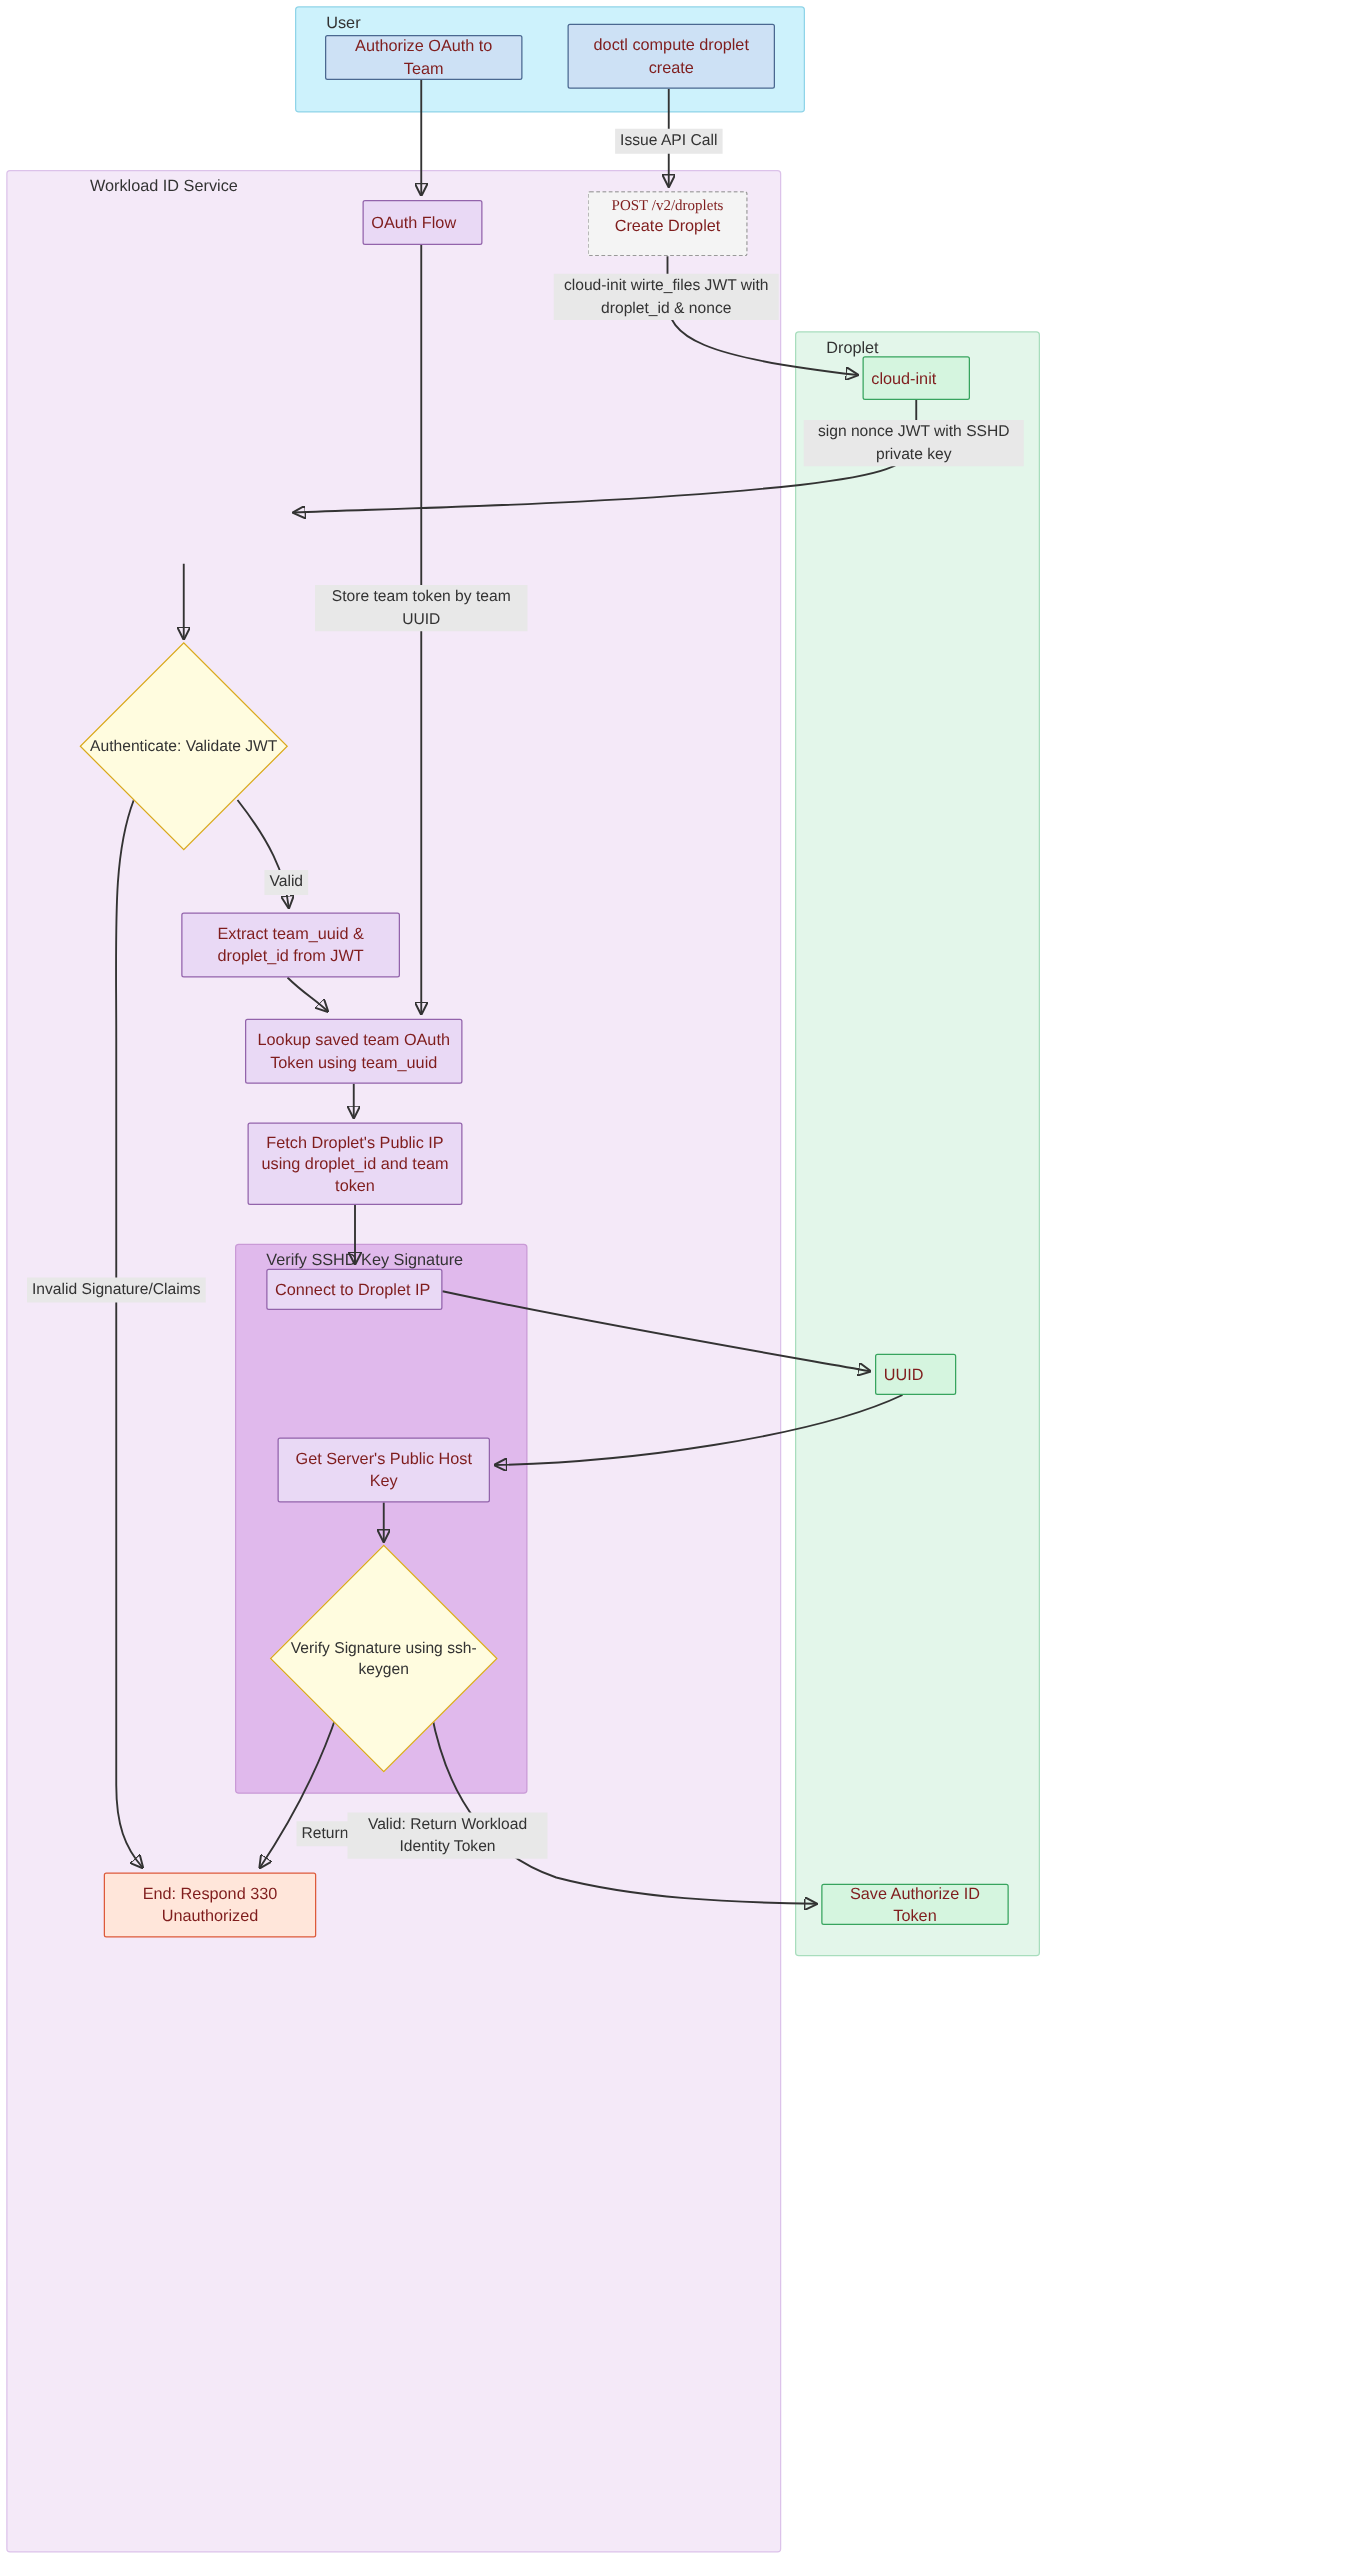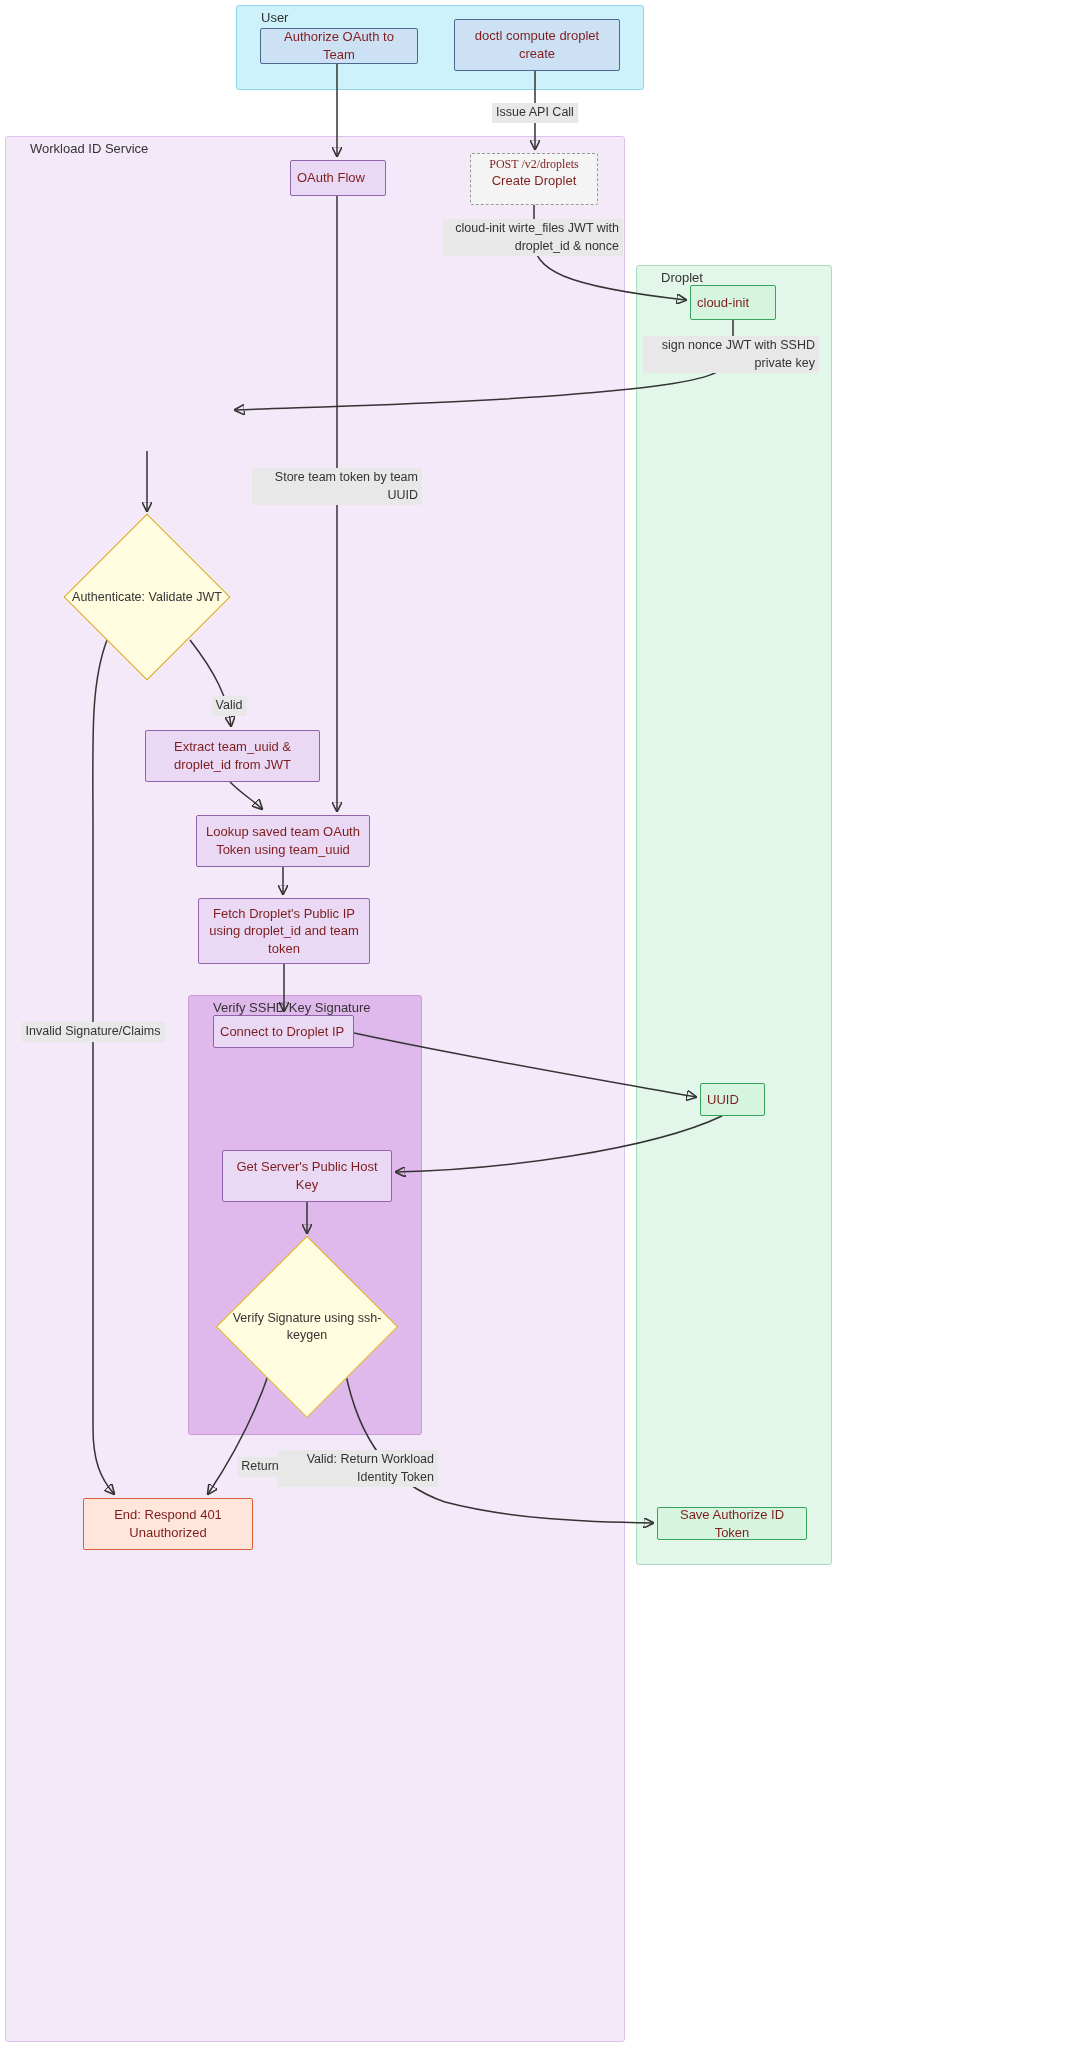--- a/index.html
+++ b/index.html
@@ -9,21 +9,21 @@
     font-family:"Liberation Sans", sans-serif;
     color:#333;
     overflow:hidden;
   }
   .group{position:absolute;z-index:0;border-radius:3px;box-sizing:border-box;}
   .group-title{
     width:100%;text-align:left;padding-top:4px;
     font-size:13px;color:#333;margin-left:24px;
   }
   .group-user{background:#cdf2fc;border:1px solid #8fd4e8;}
-  .group-workload{background:#f4e9f8;border:1px solid #dcc2ea;}
+  .group-workload{background:#f4e9f8;border:1px solid #dcc2ea;padding-left:42px;}
   .group-droplet{background:#e3f6ea;border:1px solid #a8ddbd;}
   .group-verify{background:#e0b9ec;border:1px solid #c99ad6;}
 
   svg#edges{position:absolute;left:0;top:0;z-index:1;}
   svg#edges path{fill:none;stroke:#333333;stroke-width:1.5px;}
 
   .node{
     position:absolute;z-index:2;box-sizing:border-box;
     display:flex;align-items:center;justify-content:flex-start;
     text-align:center;font-size:13px;line-height:1.35;
@@ -48,21 +48,21 @@
   }
   .diamond-label{
     position:relative;z-index:1;width:96%;
     text-align:center;font-size:12.5px;line-height:1.35;color:#333;
   }
 
   .edge-label{
     position:absolute;z-index:2;
     transform:translateX(-50%);
     background:#e8e8e8;color:#333;
-    font-size:12.5px;line-height:1.4;text-align:right;
+    font-size:12.5px;line-height:1.4;text-align:center;
     padding:1px 4px;
   }
 </style>
 </head>
 <body>
 
 <div id="canvas">
 
   <div class="group group-user" style="left:236px;top:5px;width:408px;height:85px">
     <div class="group-title">User</div>
@@ -154,21 +154,21 @@
   <div class="node node-purple" style="left:222px;top:1150px;width:170px;height:52px">
     <span>Get Server's Public Host Key</span>
   </div>
 
   <div class="diamond" style="left:217px;top:1237px;width:180px;height:180px">
     <div class="diamond-shape"></div>
     <span class="diamond-label">Verify Signature using ssh-keygen</span>
   </div>
 
   <div class="node node-red" style="left:83px;top:1498px;width:170px;height:52px">
-    <span>End: Respond 401 Unauthorized</span>
+    <span>End: Respond 330 Unauthorized</span>
   </div>
 
   <div class="node node-green" style="left:657px;top:1507px;width:150px;height:33px">
     <span>Save Authorize ID Token</span>
   </div>
 
   <div class="edge-label" style="left:535px;top:103px">Issue API Call</div>
 
   <div class="edge-label" style="left:533px;top:219px;width:172px">cloud-init wirte_files JWT with droplet_id &amp; nonce</div>
 

